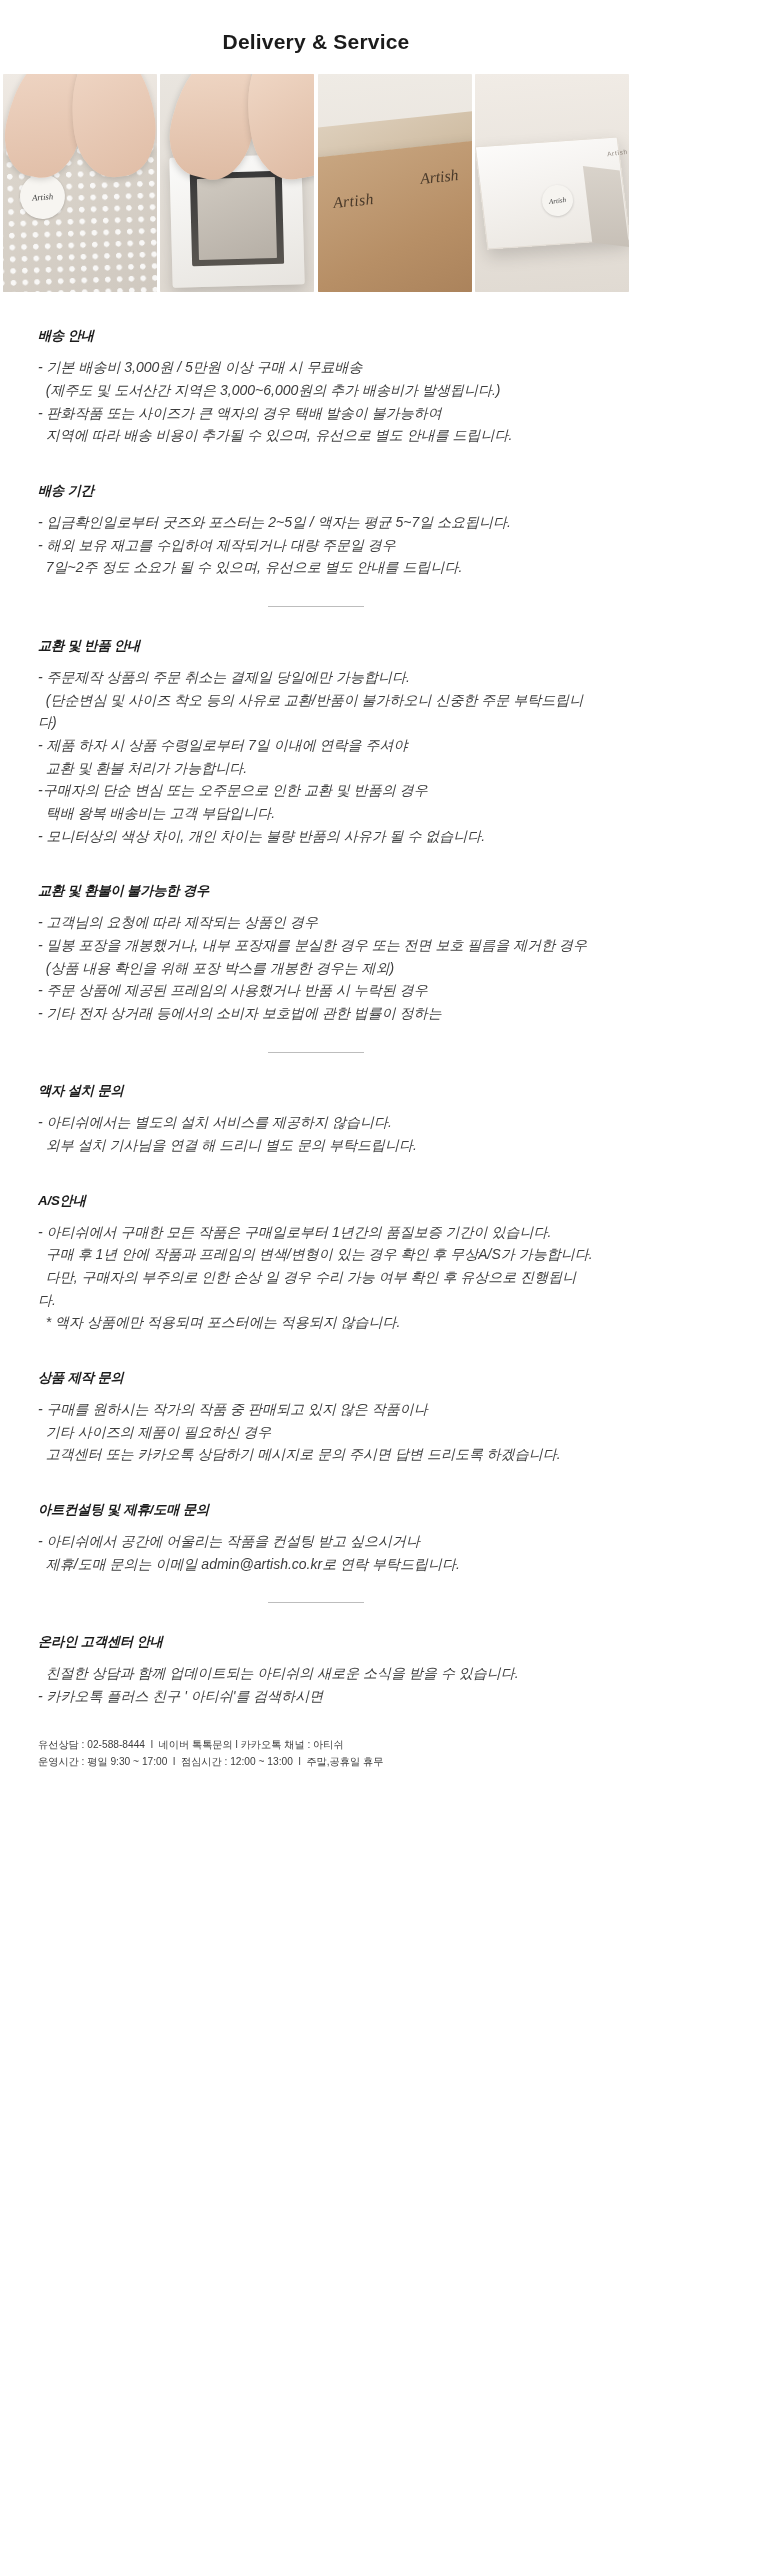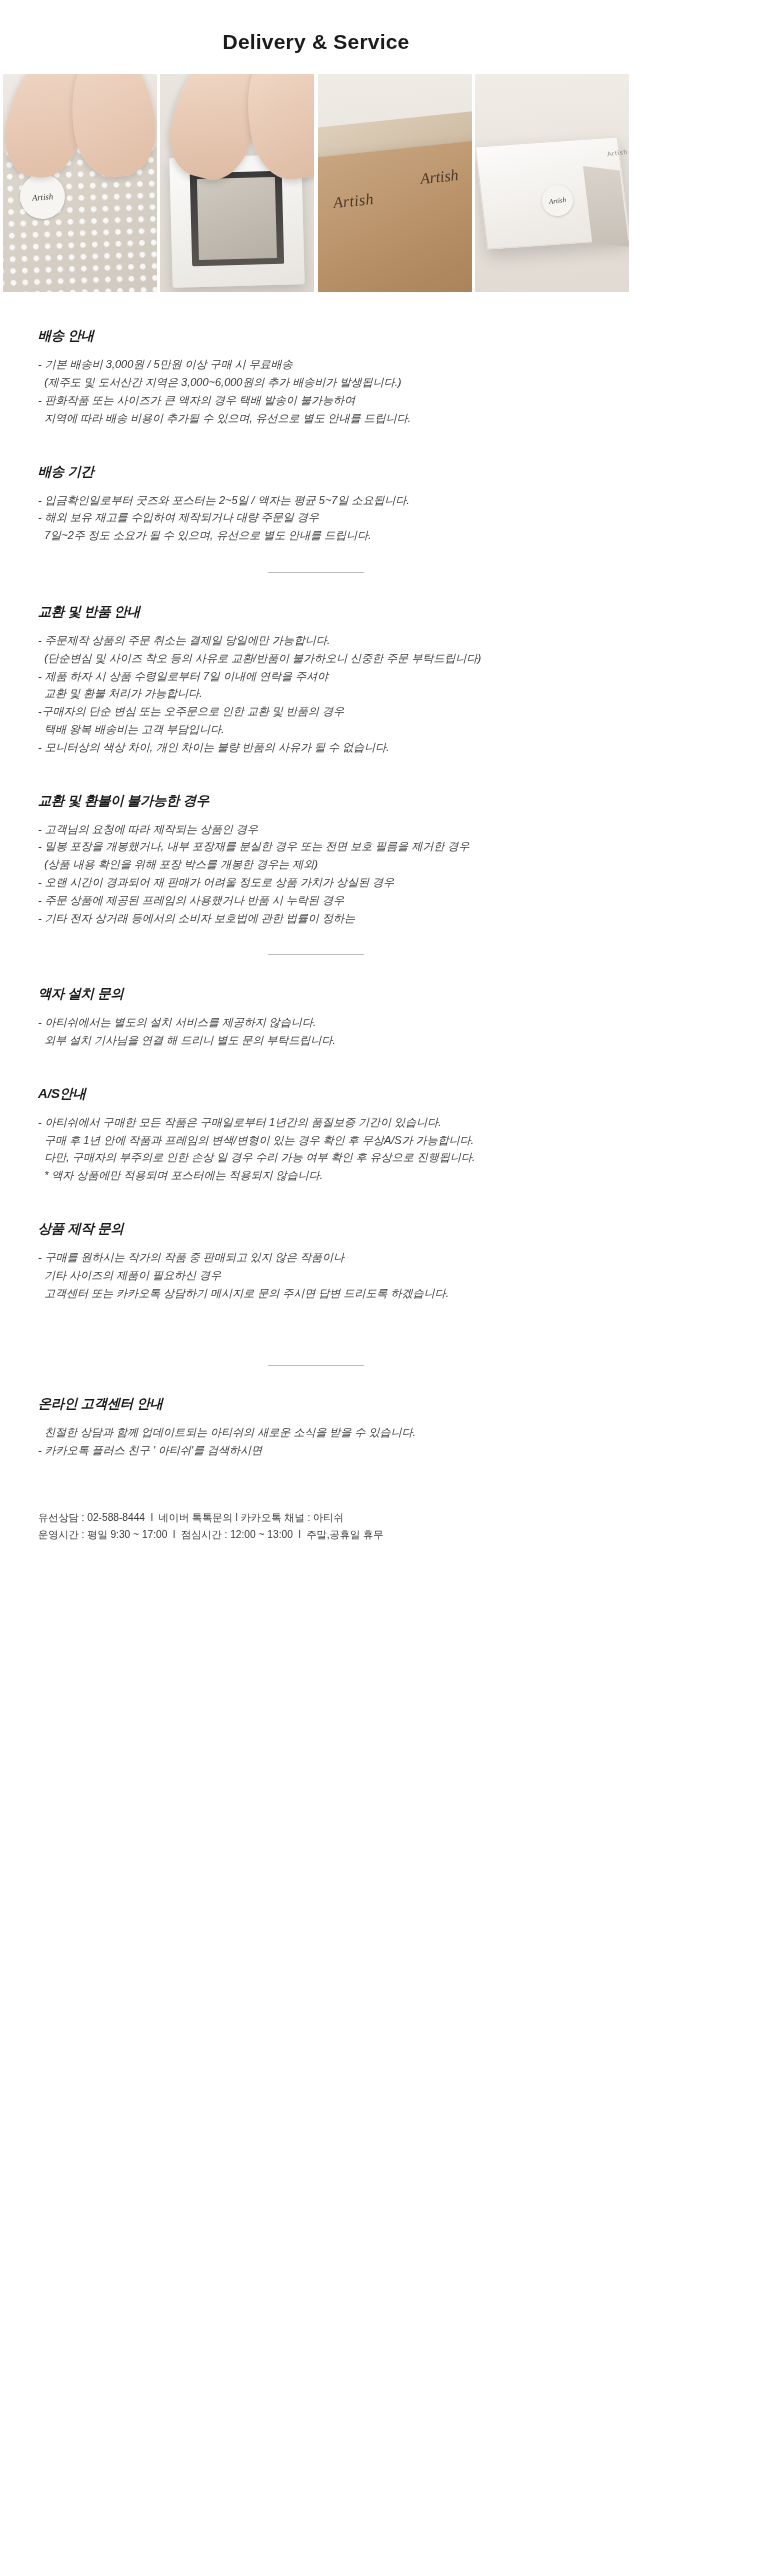--- a/index.html
+++ b/index.html
@@ -177,41 +177,40 @@
     font-style: italic;
   }
   h2.sec-title {
     font-size: 13.3px;
     font-weight: bold;
     color: #1b1b1b;
     margin: 0 0 11px 0;
     letter-spacing: -0.2px;
   }
   .line {
-    font-size: 11px;
+    font-size: 14px;
     line-height: 1.62;
     color: #3c3c3c;
     white-space: pre-wrap;
     margin: 0;
   }
   .spacer-44 { height: 35px; }
   .spacer-30 { height: 23.5px; }
   .divider-wrap {
     display: flex;
     justify-content: center;
     padding: 27px 0 30px 0;
   }
   .divider {
     width: 96px;
     height: 0.8px;
     background: #bdbdbd;
   }
   .footer {
     padding: 4.7px 38px 31px 38px;
-    margin-top: 21px;
   }
   .footer .line { font-size: 10.2px; color: #3c3c3c; line-height: 1.68; }
 </style>
 </head>
 <body>
 
 <div class="page">
 
   <div class="page-title">Delivery &amp; Service</div>
 
@@ -293,21 +292,20 @@
     <div class="spacer-44"></div>
 
     <div class="section">
       <h2 class="sec-title">교환 및 환불이 불가능한 경우</h2>
       <p class="line">- 고객님의 요청에 따라 제작되는 상품인 경우</p>
       <p class="line"></p>
       <p class="line"></p>
       <p class="line">- 밀봉 포장을 개봉했거나, 내부 포장재를 분실한 경우 또는 전면 보호 필름을 제거한 경우</p>
       <p class="line">  (상품 내용 확인을 위해 포장 박스를 개봉한 경우는 제외)</p>
       <p class="line"></p>
-      <p class="line">- 오랜 시간이 경과되어 재 판매가 어려울 정도로 상품 가치가 상실된 경우</p>
       <p class="line"></p>
       <p class="line">- 주문 상품에 제공된 프레임의 사용했거나 반품 시 누락된 경우</p>
       <p class="line"></p>
       <p class="line">- 기타 전자 상거래 등에서의 소비자 보호법에 관한 법률이 정하는</p>
     </div>
 
     <div class="divider-wrap">
       <div class="divider"></div>
     </div>
 
@@ -331,20 +329,25 @@
 
     <div class="section">
       <h2 class="sec-title">상품 제작 문의</h2>
       <p class="line">- 구매를 원하시는 작가의 작품 중 판매되고 있지 않은 작품이나</p>
       <p class="line">  기타 사이즈의 제품이 필요하신 경우</p>
       <p class="line">  고객센터 또는 카카오톡 상담하기 메시지로 문의 주시면 답변 드리도록 하겠습니다.</p>
     </div>
 
     <div class="spacer-44"></div>
 
+    <div class="section">
+      <h2 class="sec-title">아트컨설팅 및 제휴/도매 문의</h2>
+      <p class="line">- 아티쉬에서 공간에 어울리는 작품을 컨설팅 받고 싶으시거나</p>
+      <p class="line">  제휴/도매 문의는 이메일 admin@artish.co.kr로 연락 부탁드립니다.</p>
+    </div>
 
     <div class="divider-wrap">
       <div class="divider"></div>
     </div>
 
     <div class="section">
       <h2 class="sec-title">온라인 고객센터 안내</h2>
       <p class="line">  친절한 상담과 함께 업데이트되는 아티쉬의 새로운 소식을 받을 수 있습니다.</p>
       <p class="line">- 카카오톡 플러스 친구 ' 아티쉬'를 검색하시면</p>
     </div>

